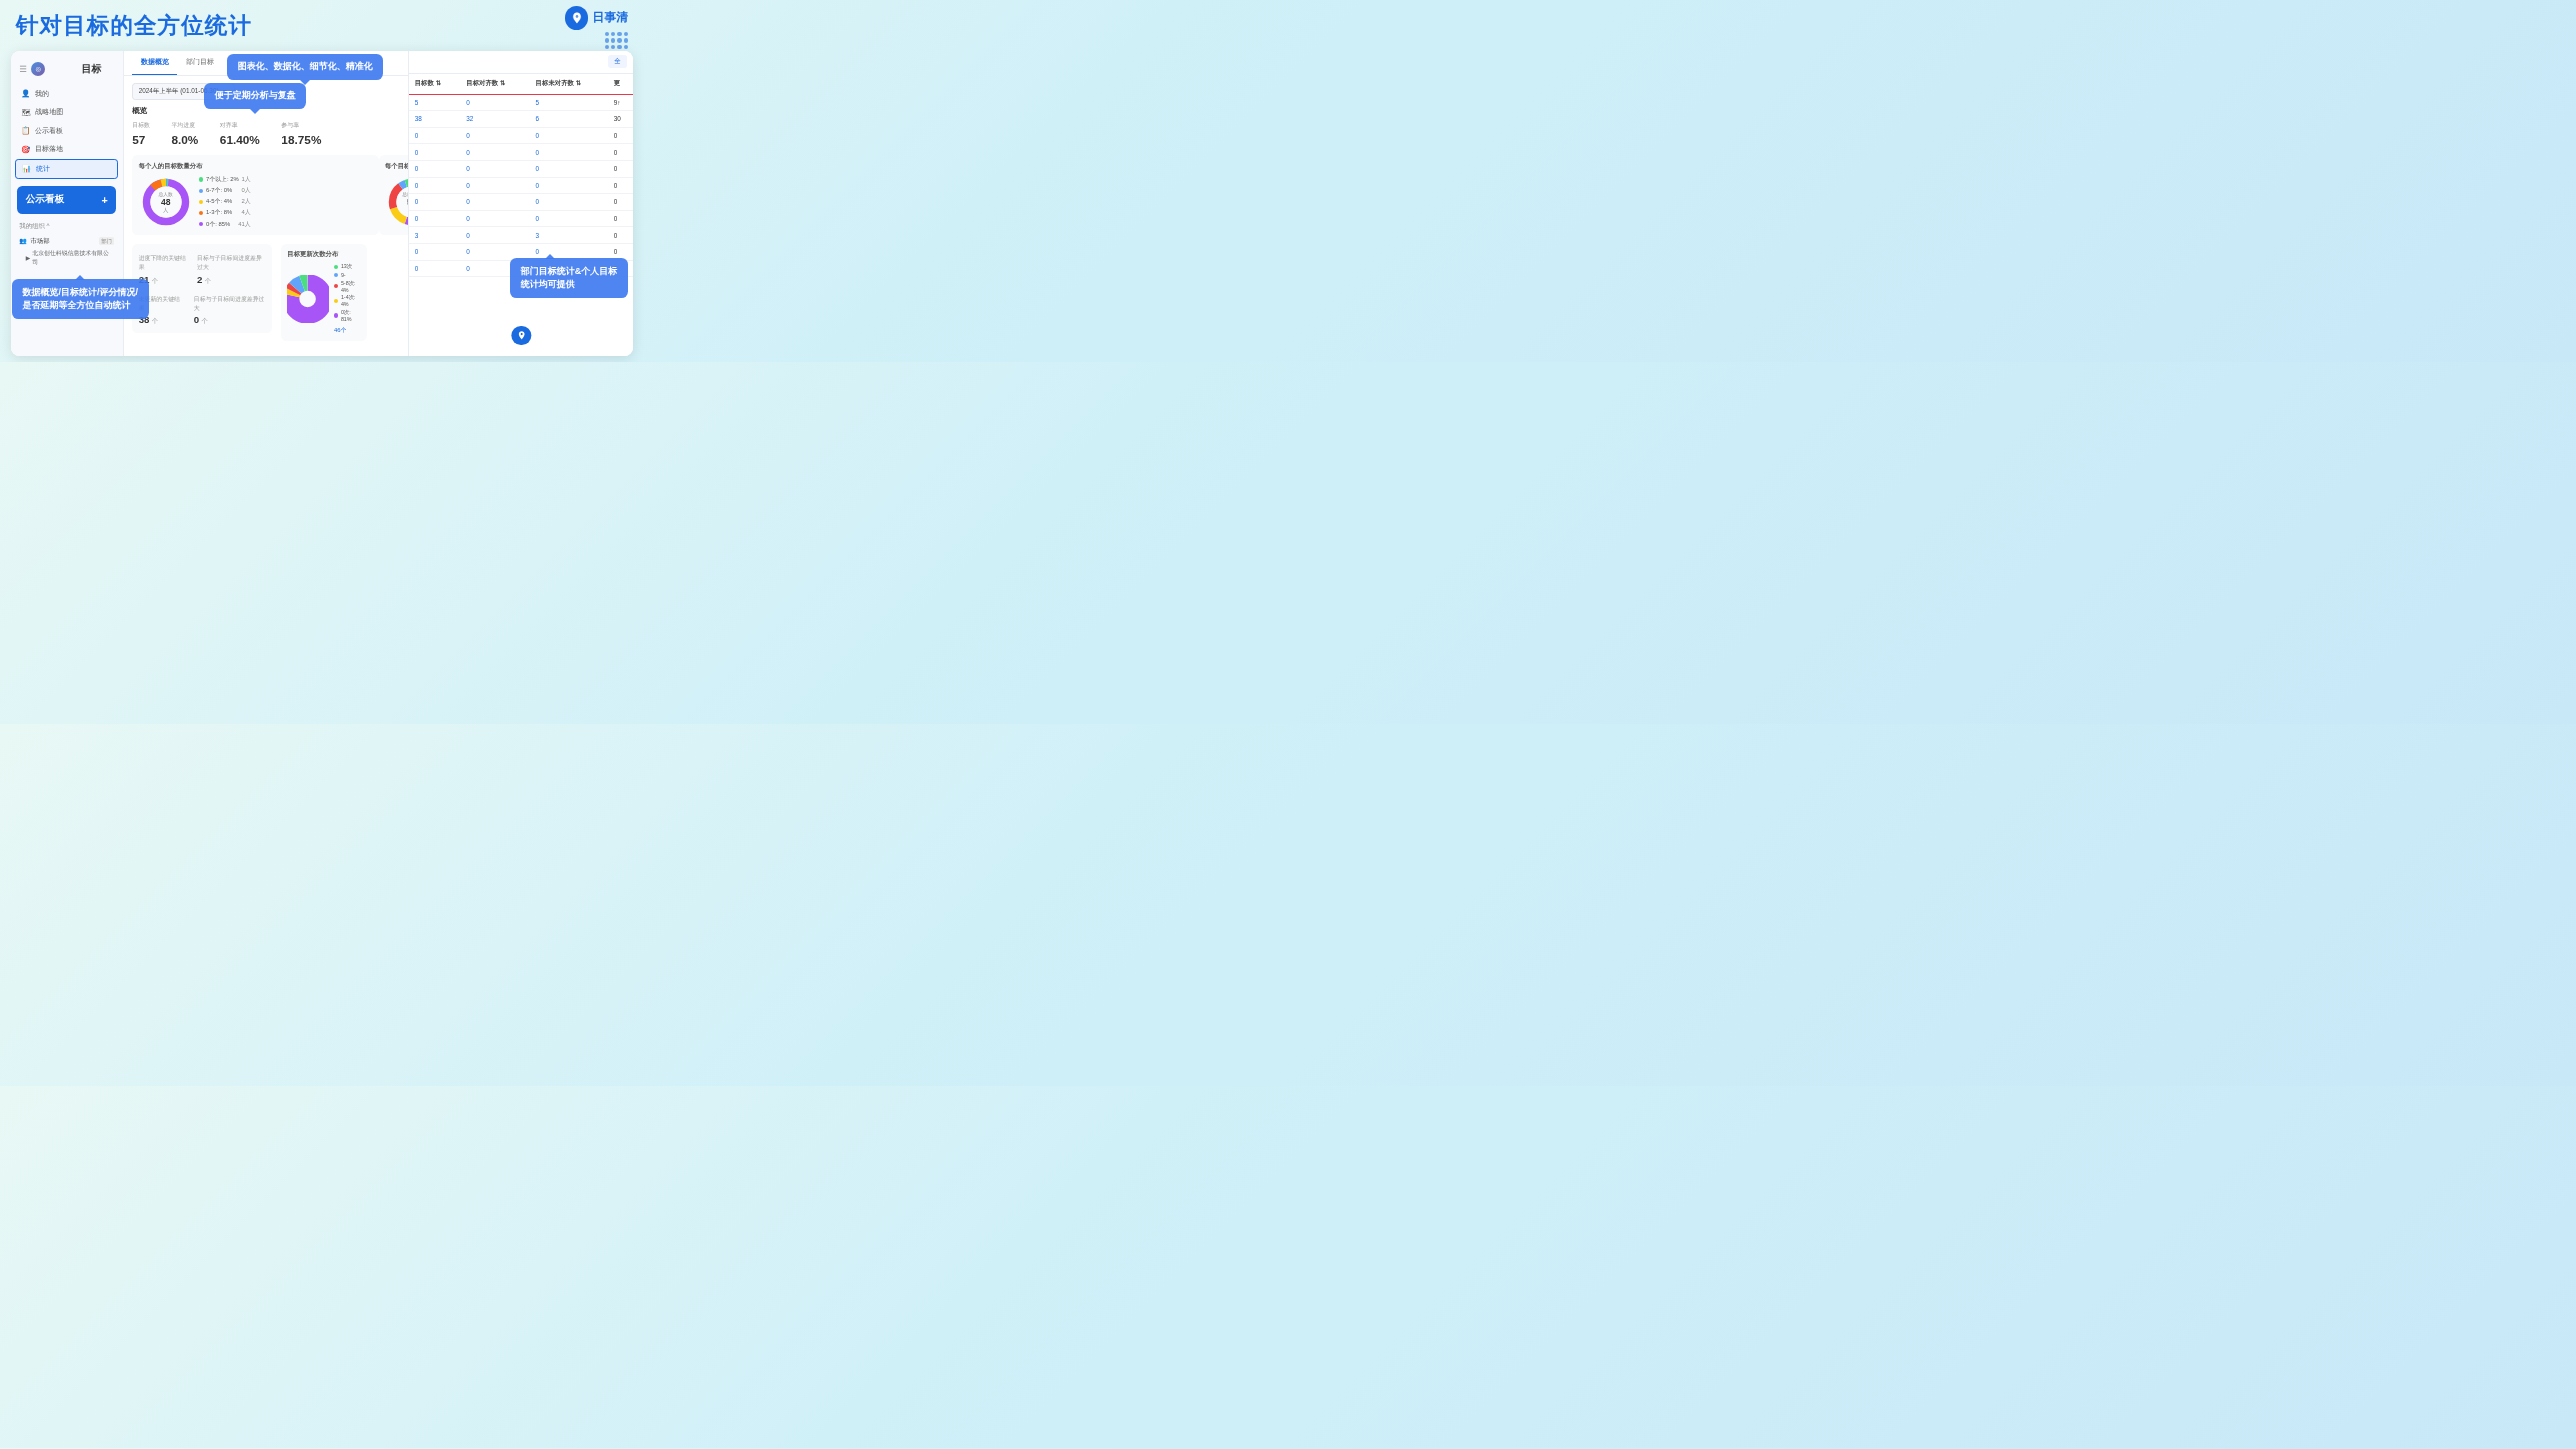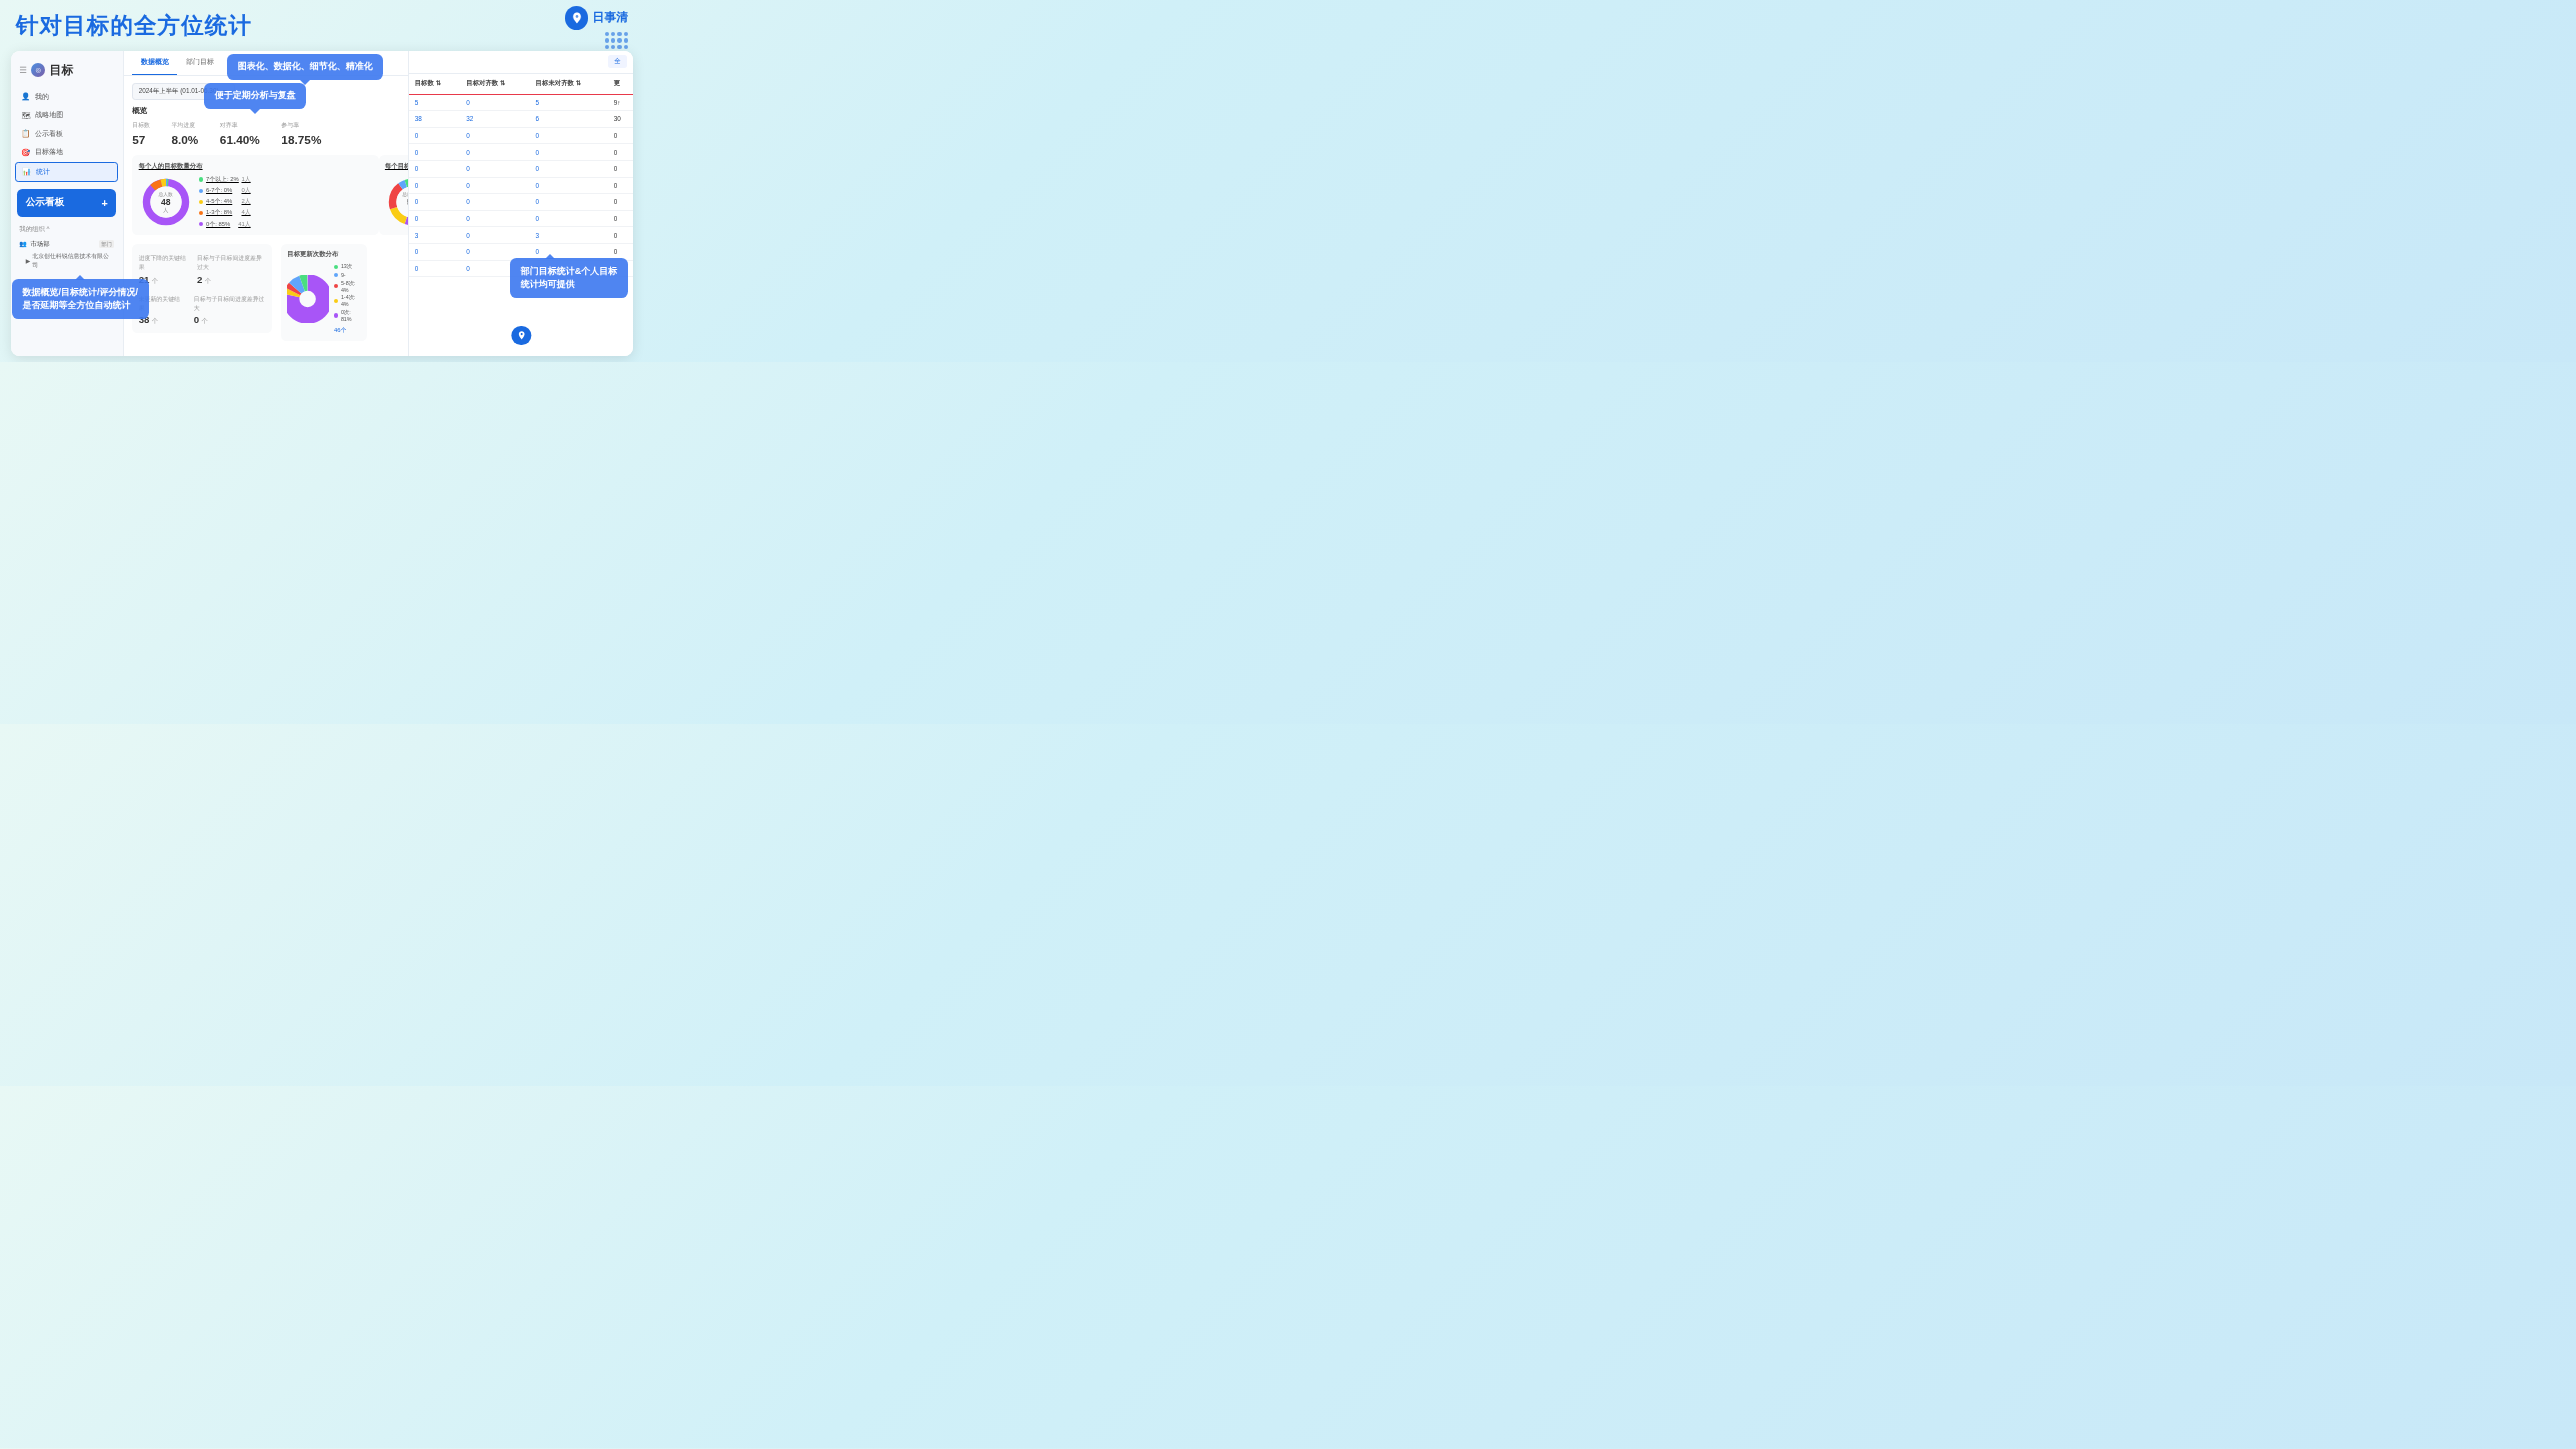--- a/index.html
+++ b/index.html
@@ -92,21 +92,21 @@
       gap: 4.3px;
     }
     .sidebar-menu-icon { font-size: 8.6px; color: #888; cursor: pointer; }
     .sidebar-logo-circle {
       width: 14px; height: 14px;
       background: linear-gradient(135deg, #4a90e2, #7b5ea7);
       border-radius: 50%;
       display: flex; align-items: center; justify-content: center;
       font-size: 6.4px; color: #fff;
     }
-    .sidebar-title { font-size: 12px; font-weight: 600; color: #333; }
+    .sidebar-title { font-size: 10px; font-weight: 600; color: #333; margin-left: 32px; }
 
     .sidebar-nav-item {
       display: flex;
       align-items: center;
       padding: 4.3px 10.7px;
       gap: 4.3px;
       font-size: 7px;
       color: #555;
       cursor: pointer;
     }
@@ -221,21 +221,20 @@
     }
     .stat-item { display: flex; flex-direction: column; gap: 2.1px; }
     .stat-label { font-size: 5.9px; color: #999; }
     .stat-value { font-size: 11.8px; font-weight: 700; color: #333; }
 
     
     .charts-row {
       display: flex;
       gap: 0;
       margin-bottom: 8.6px;
-      text-decoration: underline;
     }
     .chart-card {
       background: #f9fafb;
       border-radius: 5.4px;
       padding: 6.4px;
       flex: 1;
     }
     .chart-title { font-size: 6.4px; color: #555; margin-bottom: 4.3px; font-weight: 600; }
 
     

